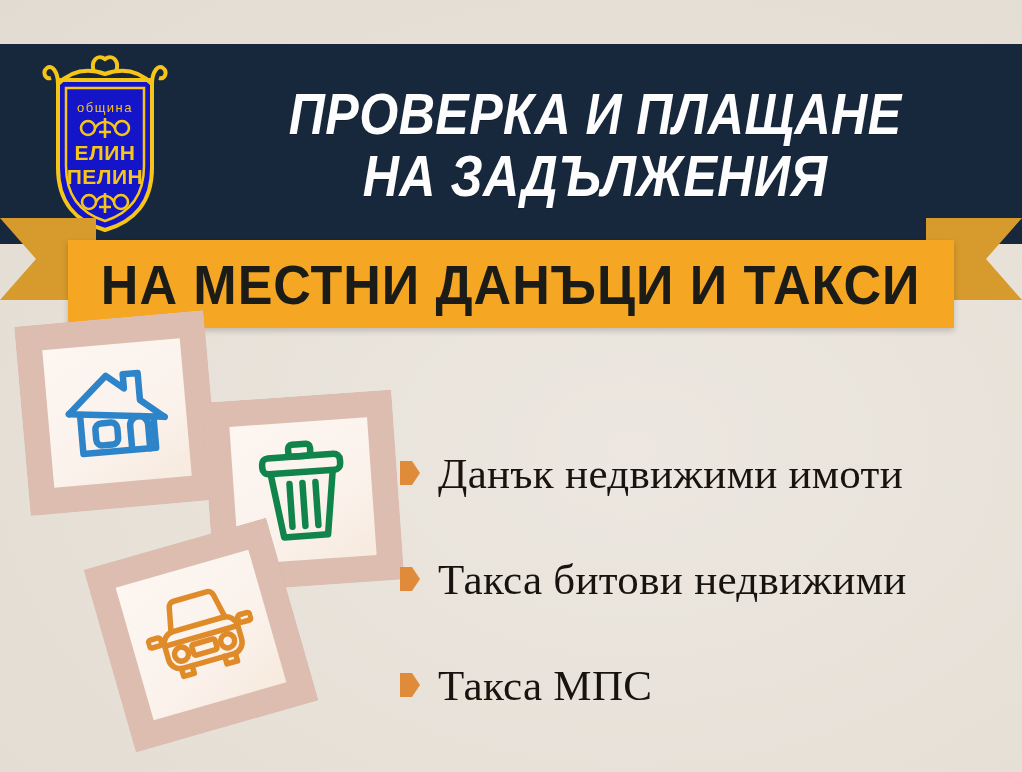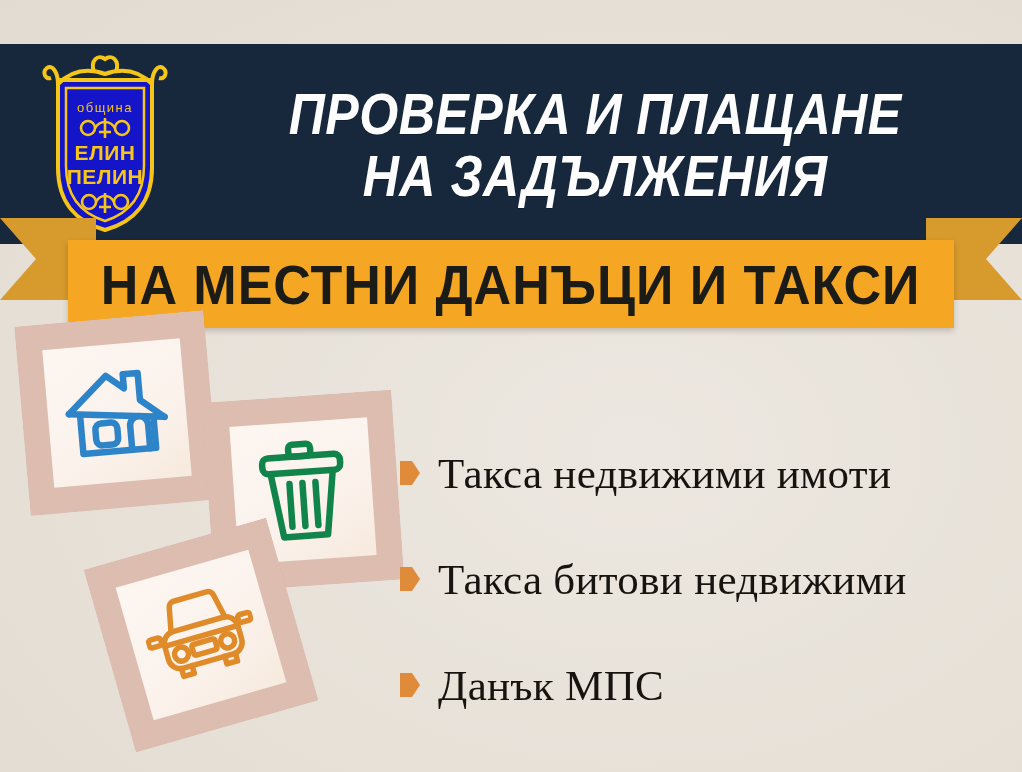--- a/index.html
+++ b/index.html
@@ -209,25 +209,25 @@
         <rect x="95" y="36" width="13" height="8" rx="3"></rect>
         <path d="M27 72 V80 H38 V72"></path>
         <path d="M72 72 V80 H83 V72"></path>
       </svg>
     </div>
   </div>
 
   <div class="bullets">
     <div class="bullet-row">
       <span class="bullet-mark"></span>
-      <span class="bullet-label">Такса недвижими имоти</span>
+      <span class="bullet-label">Данък недвижими имоти</span>
     </div>
     <div class="bullet-row">
       <span class="bullet-mark"></span>
       <span class="bullet-label">Такса битови недвижими</span>
     </div>
     <div class="bullet-row">
       <span class="bullet-mark"></span>
-      <span class="bullet-label">Данък МПС</span>
+      <span class="bullet-label">Такса МПС</span>
     </div>
   </div>
 
 </div>
 
 </body></html>

